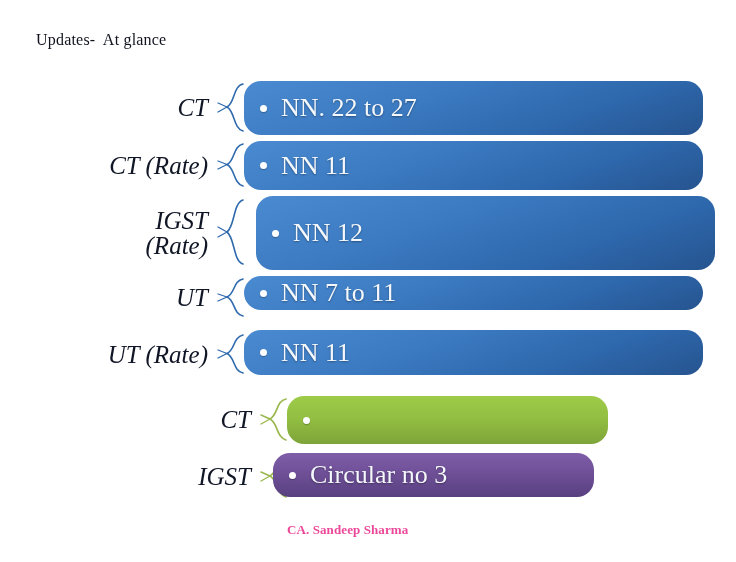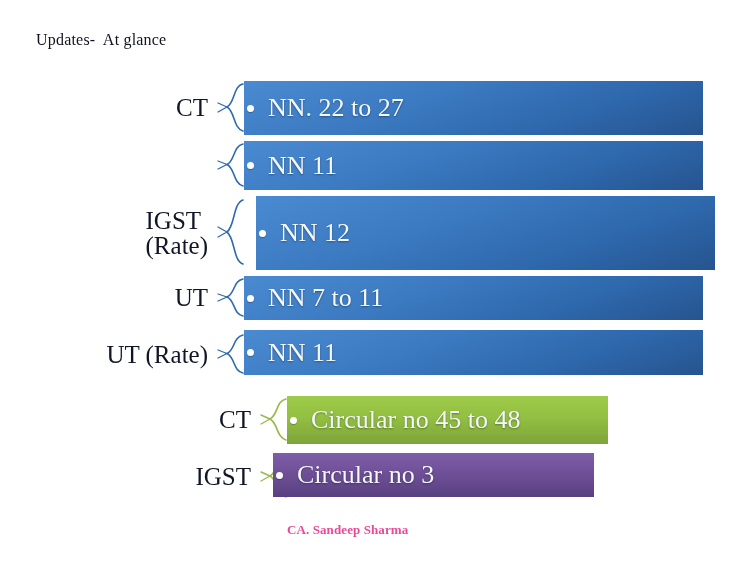--- a/index.html
+++ b/index.html
@@ -29,45 +29,48 @@
   }
 
   
   .row {
     position: absolute;
     display: flex;
     align-items: center;
   }
 
   .row-label {
+    text-align: right;
     font-size: 25px;
     line-height: 1.02;
     color: #101626;
     white-space: pre-line;
     padding-right: 6px;
+    font-style: italic;
   }
 
   
   .brace {
     width: 30px;
     flex: 0 0 30px;
     display: block;
   }
   .brace svg { display: block; overflow: visible; }
 
   
   .bar {
     position: absolute;
     display: flex;
     align-items: center;
     box-sizing: border-box;
-    padding-left: 3px;
+    padding-left: 16px;
     color: #f4f8fc;
     font-size: 26px;
     text-shadow: 0 1px 2px rgba(0,0,0,0.35);
+    border-radius: 17px;
   }
   .bar .bullet {
     display: inline-block;
     width: 7px;
     height: 7px;
     border-radius: 50%;
     background: #ffffff;
     margin-right: 14px;
     flex: 0 0 7px;
     box-shadow: 0 1px 1px rgba(0,0,0,0.25);
@@ -108,20 +111,21 @@
       <path d="M13 26 L 4 22 M13 26 L 4 31" fill="none" stroke="#2f6aad" stroke-width="1.3" stroke-linecap="round"></path>
     </svg>
   </span>
 </div>
 <div class="bar blue" style="left:244px; top:81px; width:459px; height:54px;">
   <span class="bullet"></span>
   <span class="bar-text">NN. 22 to 27</span>
 </div>
 
 <div class="row" style="left:36px; top:141px; width:208px; height:49px; justify-content:flex-end;">
+  <div class="row-label">CT (Rate)</div>
   <span class="brace">
     <svg width="30" height="49" viewBox="0 0 30 49">
       <path d="M29 3 C 19 5, 21 20, 13 23.5 C 21 27, 19 42, 29 45" fill="none" stroke="#2f6aad" stroke-width="1.6" stroke-linecap="round"></path>
       <path d="M13 23.5 L 4 20 M13 23.5 L 4 28" fill="none" stroke="#2f6aad" stroke-width="1.3" stroke-linecap="round"></path>
     </svg>
   </span>
 </div>
 <div class="bar blue" style="left:244px; top:141px; width:459px; height:49px;">
   <span class="bullet"></span>
   <span class="bar-text">NN 11</span>
@@ -144,21 +148,21 @@
 
 <div class="row" style="left:36px; top:276px; width:208px; height:44px; justify-content:flex-end;">
   <div class="row-label">UT</div>
   <span class="brace">
     <svg width="30" height="44" viewBox="0 0 30 44">
       <path d="M29 3 C 19 5, 21 18, 13 21 C 21 24, 19 38, 29 40" fill="none" stroke="#2f6aad" stroke-width="1.6" stroke-linecap="round"></path>
       <path d="M13 21 L 4 18 M13 21 L 4 25" fill="none" stroke="#2f6aad" stroke-width="1.3" stroke-linecap="round"></path>
     </svg>
   </span>
 </div>
-<div class="bar blue" style="left:244px; top:276px; width:459px; height:44px;">
+<div class="bar blue" style="left:244px; top:276px; width:459px; height:34px;">
   <span class="bullet"></span>
   <span class="bar-text">NN 7 to 11</span>
 </div>
 
 <div class="row" style="left:36px; top:332px; width:208px; height:45px; justify-content:flex-end;">
   <div class="row-label">UT (Rate)</div>
   <span class="brace">
     <svg width="30" height="45" viewBox="0 0 30 45">
       <path d="M29 3 C 19 5, 21 18, 13 21.5 C 21 25, 19 39, 29 41" fill="none" stroke="#2f6aad" stroke-width="1.6" stroke-linecap="round"></path>
       <path d="M13 21.5 L 4 18 M13 21.5 L 4 26" fill="none" stroke="#2f6aad" stroke-width="1.3" stroke-linecap="round"></path>
@@ -174,21 +178,20 @@
   <div class="row-label">CT</div>
   <span class="brace">
     <svg width="30" height="48" viewBox="0 0 30 48">
       <path d="M29 3 C 19 5, 21 19, 13 23 C 21 27, 19 41, 29 44" fill="none" stroke="#9ab84e" stroke-width="1.7" stroke-linecap="round"></path>
       <path d="M13 23 L 4 19 M13 23 L 4 28" fill="none" stroke="#9ab84e" stroke-width="1.4" stroke-linecap="round"></path>
     </svg>
   </span>
 </div>
 <div class="bar green" style="left:287px; top:396px; width:321px; height:48px;">
   <span class="bullet"></span>
-  <span class="bar-text">Circular no 45 to 48</span>
 </div>
 
 <div class="row" style="left:80px; top:453px; width:207px; height:48px; justify-content:flex-end;">
   <div class="row-label">IGST</div>
   <span class="brace">
     <svg width="30" height="48" viewBox="0 0 30 48">
       <path d="M29 3 C 19 5, 21 19, 13 23 C 21 27, 19 41, 29 44" fill="none" stroke="#9ab84e" stroke-width="1.7" stroke-linecap="round"></path>
       <path d="M13 23 L 4 19 M13 23 L 4 28" fill="none" stroke="#9ab84e" stroke-width="1.4" stroke-linecap="round"></path>
     </svg>
   </span>

